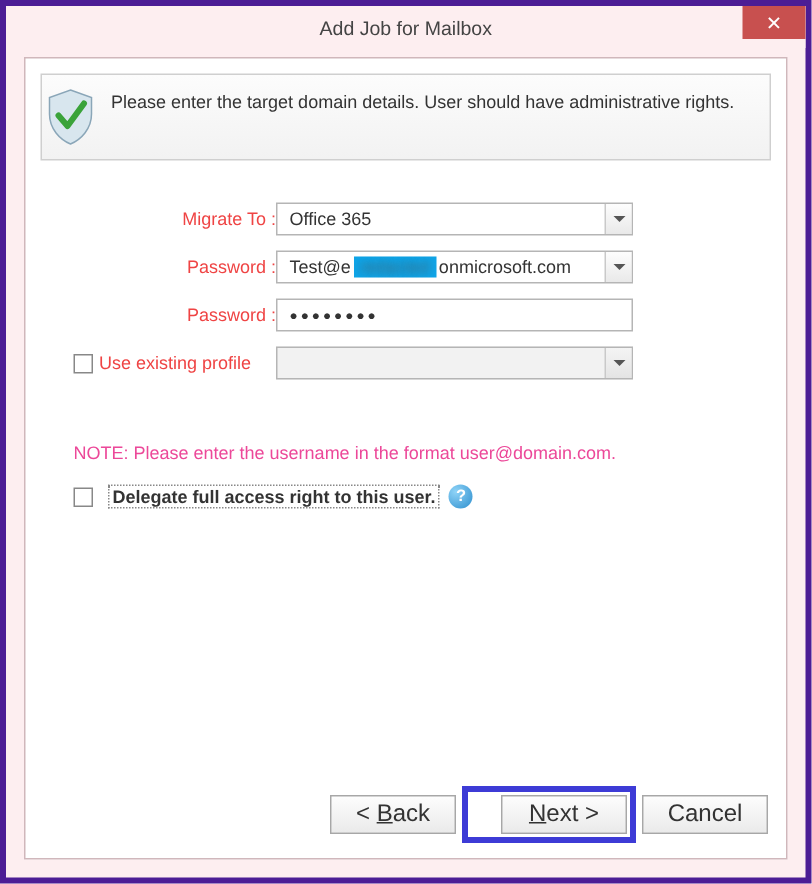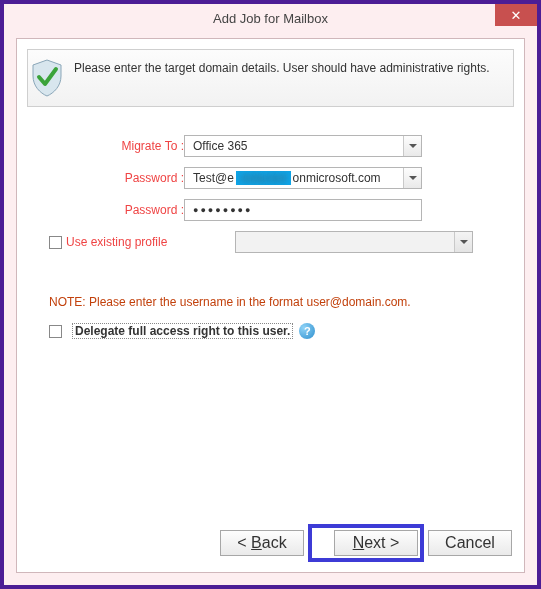--- a/index.html
+++ b/index.html
@@ -149,21 +149,21 @@
   .row.profile .combo {
     margin-left: auto;
     margin-right: 0;
     background: #f4f4f4;
   }
   .row.profile .combo .arrow { background: linear-gradient(#f4f4f4,#e4e4e4);}
   .row.profile { width: 405px; }
   .note {
     margin-top: 42px;
     font-size: 12px;
-    color: #c2410c;
+    color: #ec4899;
   }
   .delegate-row {
     margin-top: 14px;
     display: flex;
     align-items: center;
     gap: 6px;
   }
   .delegate-row .dotted {
     border: 1px dotted #888;
     padding: 0 2px;
@@ -253,21 +253,21 @@
         </div>
       </div>
 
       <div class="row">
         <div class="label">Password :</div>
         <div class="textfield password">
           <span class="ctext">●●●●●●●●</span>
         </div>
       </div>
 
-      <div class="row profile" style="width:424px;">
+      <div class="row profile" style="width:373px;">
         <div class="label">
           <span class="checkbox"></span>
           <span>Use existing profile</span>
         </div>
         <div style="flex:1"></div>
         <div class="combo" style="background:#f2f2f2">
           <span class="ctext"></span>
           <span class="arrow"></span>
         </div>
       </div>

